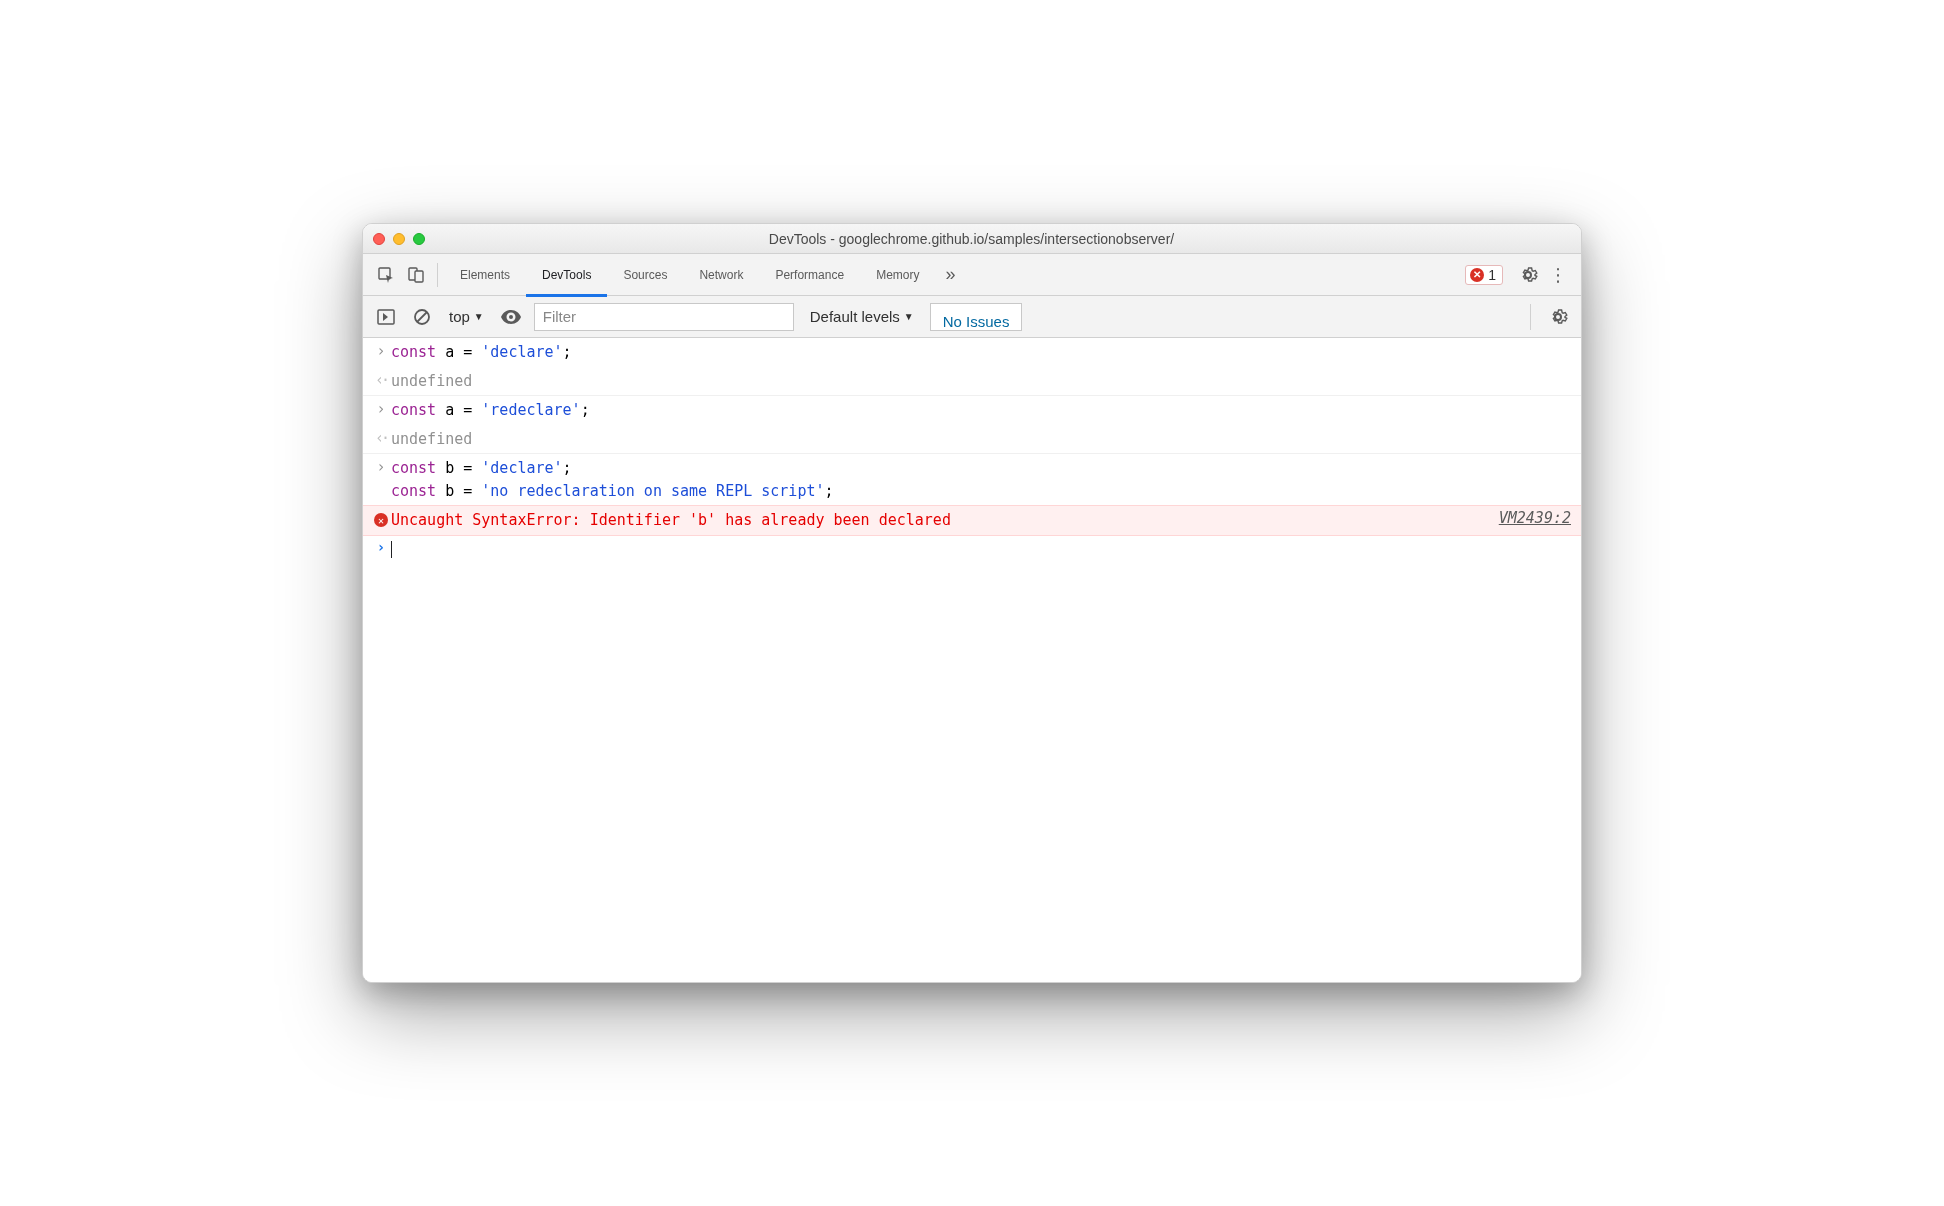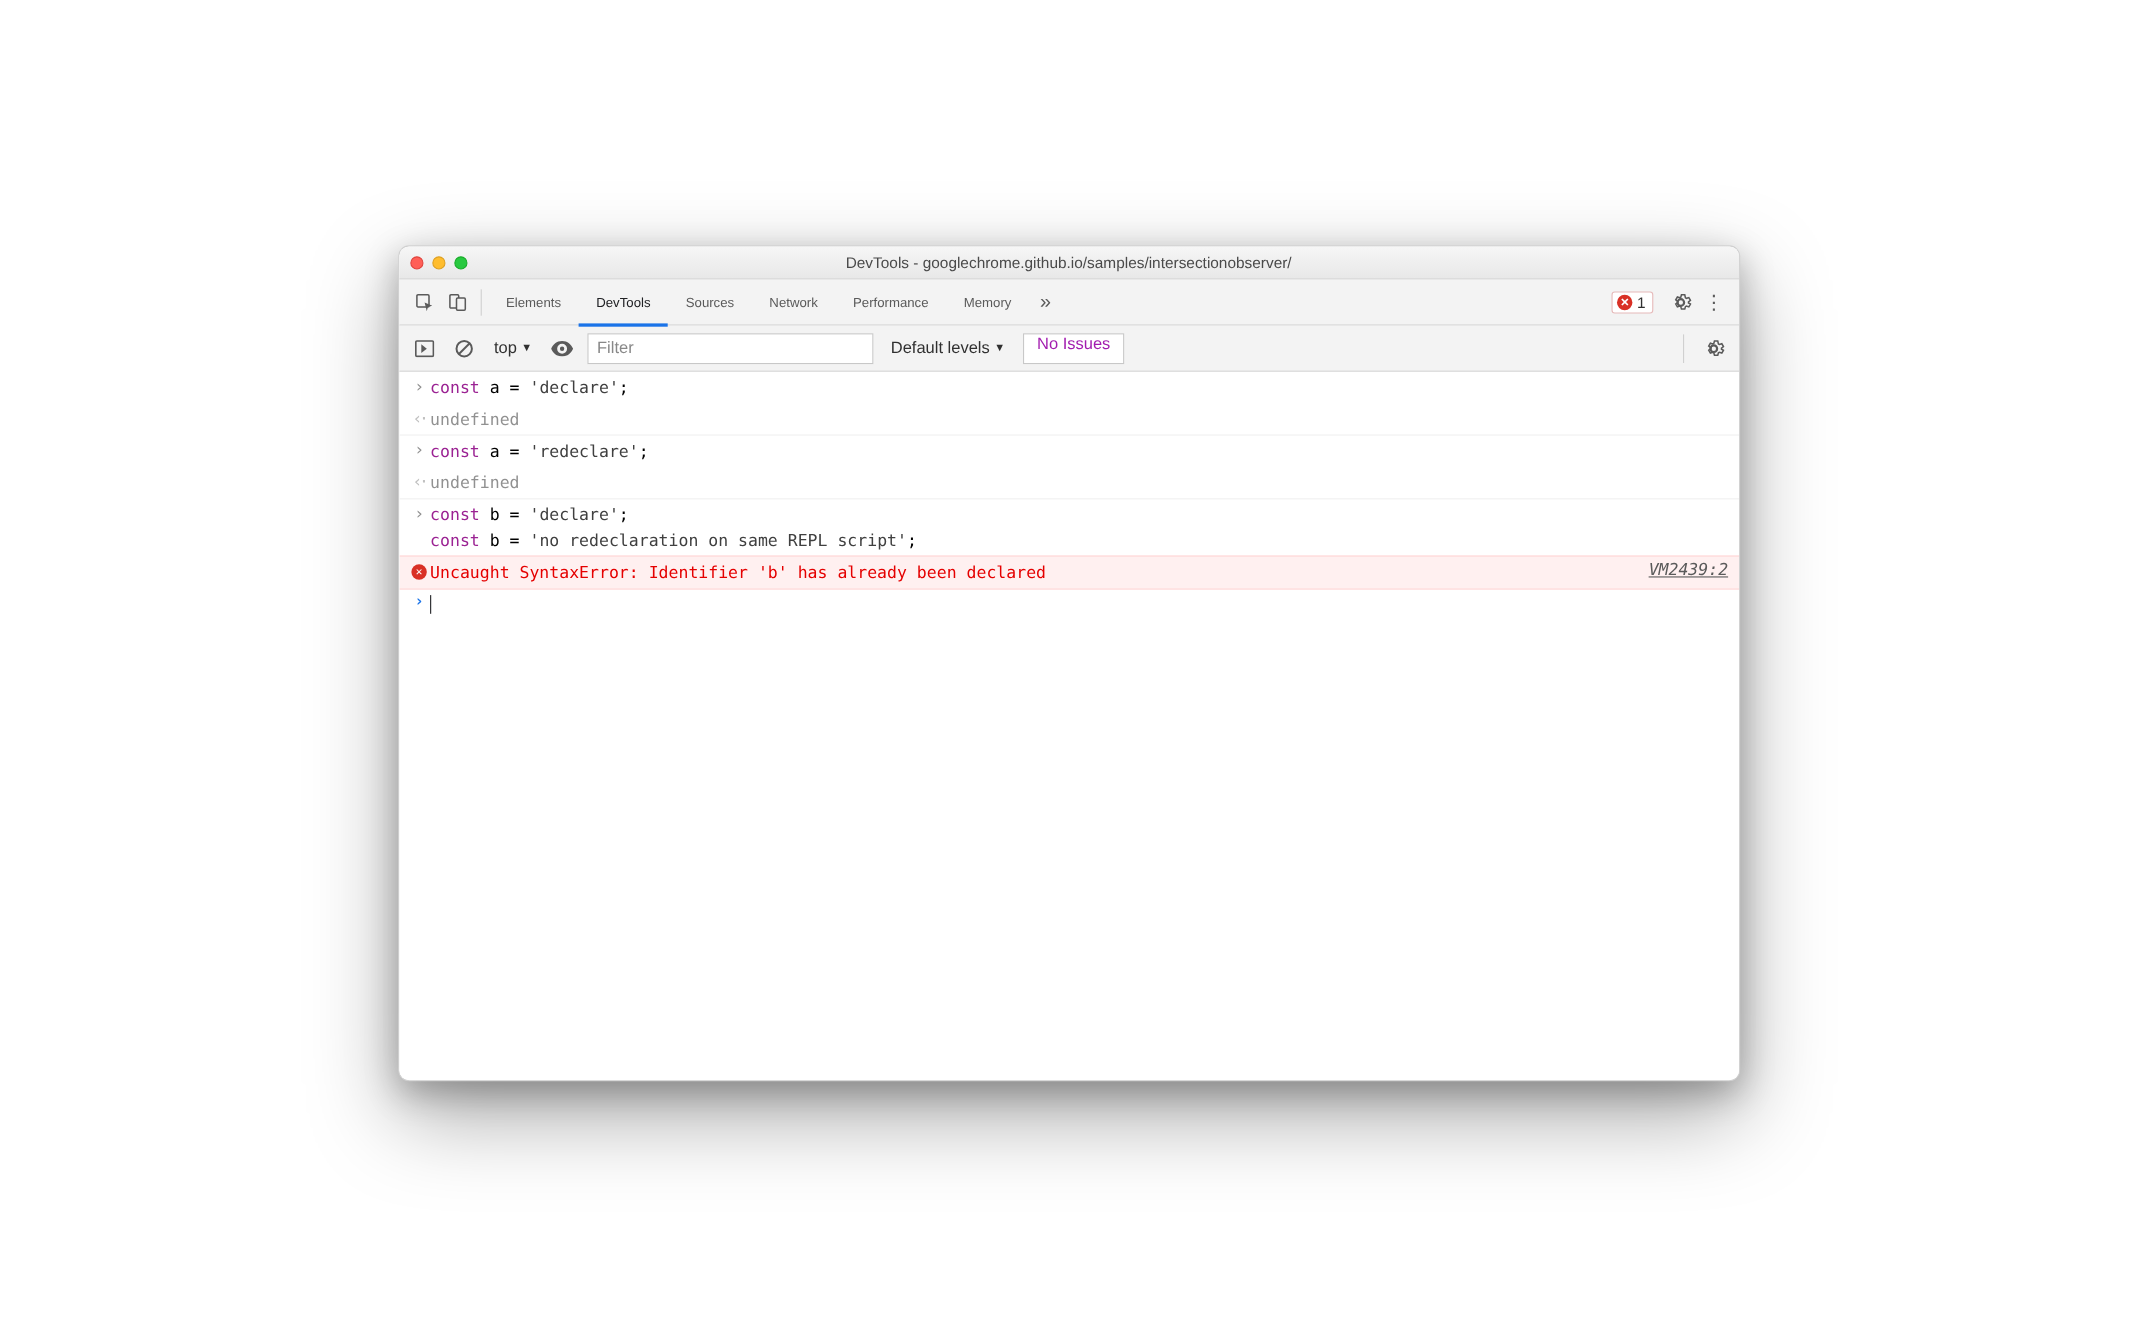--- a/index.html
+++ b/index.html
@@ -137,22 +137,22 @@
     font-size: 15px; color: #303030;
     display: flex; align-items: center; gap: 4px;
     padding: 0 6px;
   }
   .issues-btn {
     height: 28px;
     padding: 0 12px;
     border: 1px solid #c8c8c8;
     background: #fff;
     font-size: 15px;
-    color: #a21caf;
-    display: flex; align-items: flex-start;
+    color: #0369a1;
+    display: flex; align-items: flex-end;
   }
   .toolbar .spacer { flex: 1; }
   .toolbar .divv {
     width: 1px; height: 26px; background: #d0d0d0; margin: 0 4px;
   }
   .console-body {
     flex: 1;
     background: #fff;
     font-family: Menlo, Consolas, monospace;
     font-size: 15px;
@@ -179,21 +179,21 @@
     line-height: 1.5;
   }
   .row .link {
     color: #5a5a5a;
     text-decoration: underline;
     font-size: 15px;
     padding-left: 10px;
     font-style: italic;
   }
   .kw { color: #9b2393; }
-  .str { color: #404040; text-align: center; }
+  .str { color: #1d4ed8; text-align: center; }
   .und { color: #919191; }
   .row.error {
     background: #fff0f0;
     border-top: 1px solid #ffd6d6;
     border-bottom: 1px solid #ffd6d6;
   }
   .row.error .content { color: #e50000; }
   .row.error .gutter {
     color: #d93025;
   }

